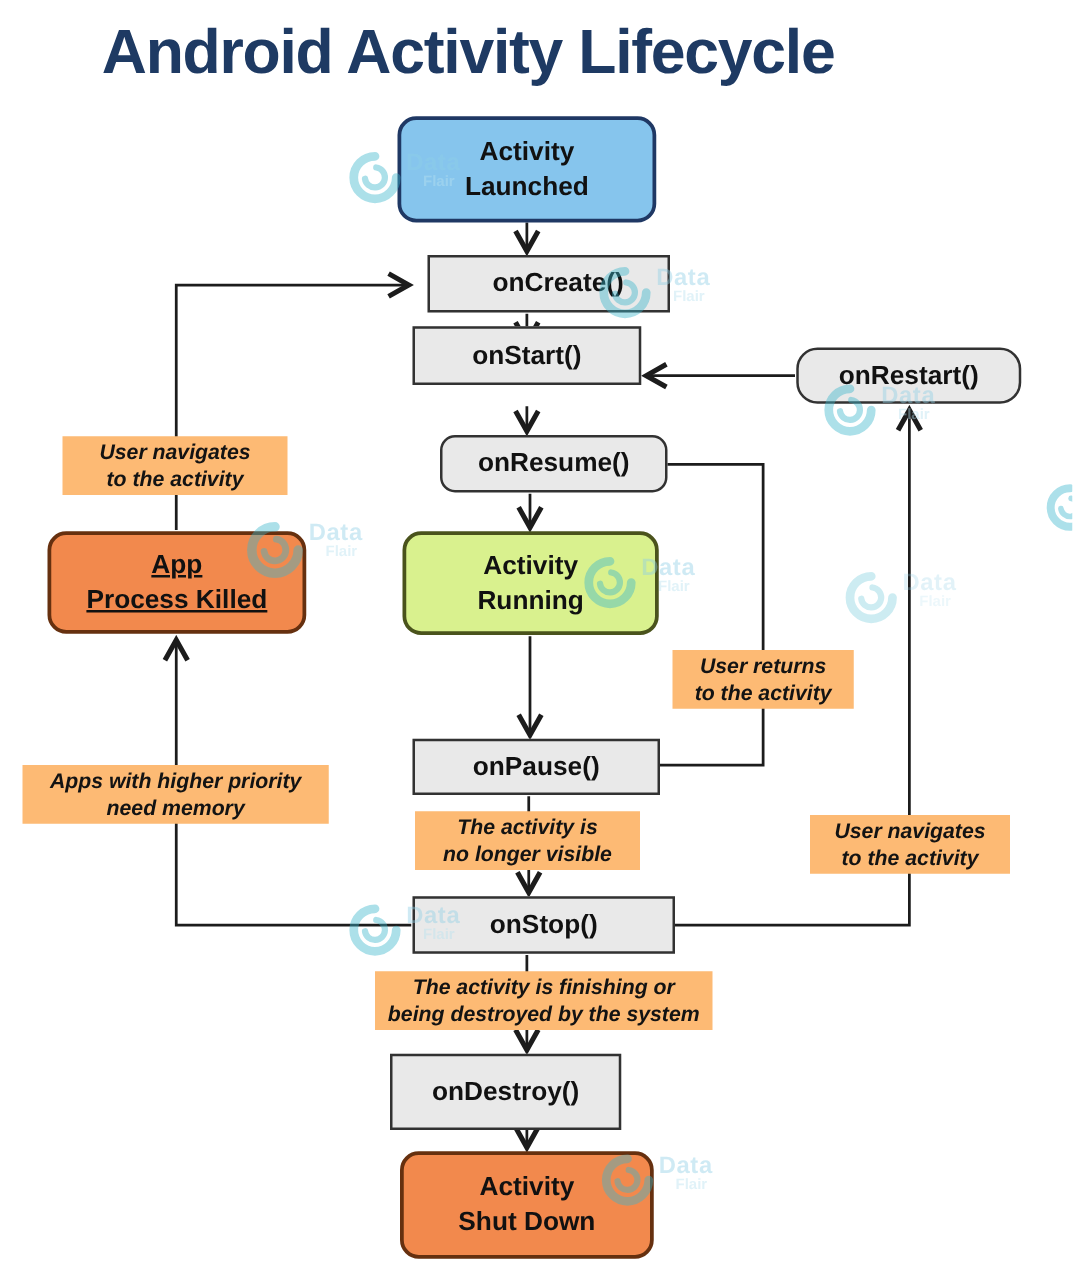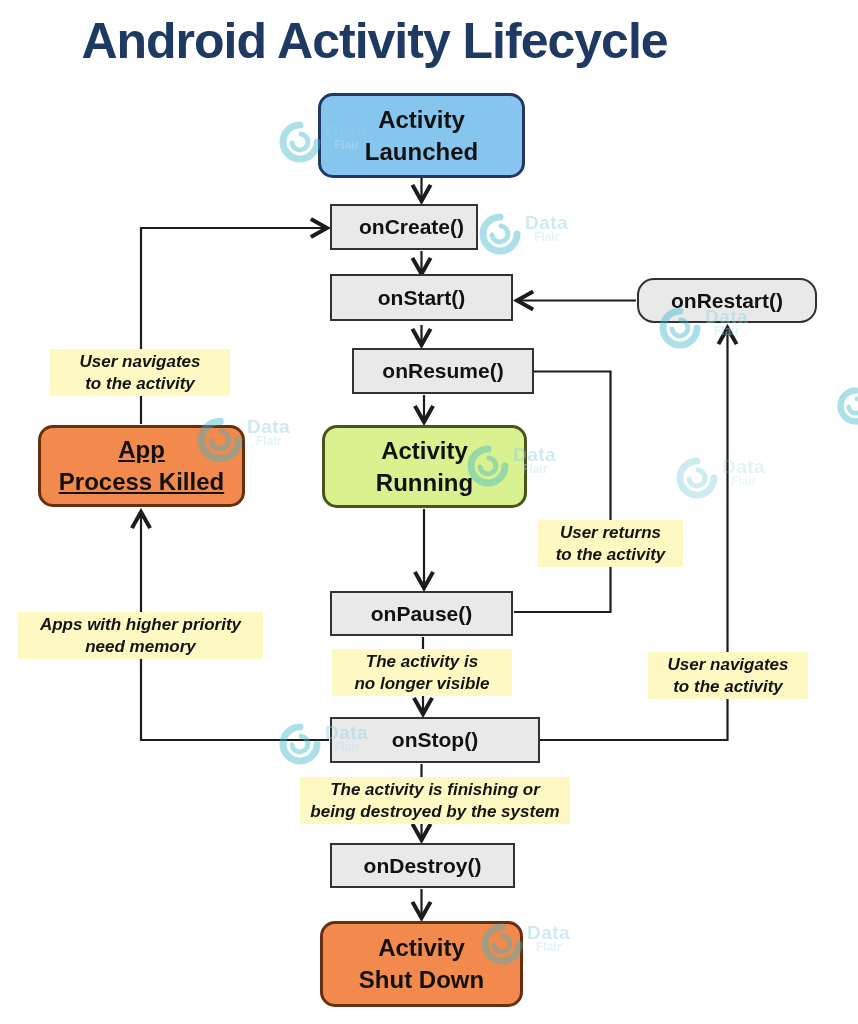--- a/index.html
+++ b/index.html
@@ -34,53 +34,54 @@
     box-sizing:border-box;
   }
   .callback{
     background:#e9e9e9;
     border:2.5px solid #323232;
     font-size:21px;
     font-weight:bold;
   }
   .state{
     border-radius:15px;
-    font-size:24px;
+    font-size:21px;
     font-weight:bold;
     line-height:1.32;
   }
   .state-blue{background:#86c5ed;border:3.5px solid #1f3864;}
   .state-green{background:#d9f18e;border:3.5px solid #4a531c;}
   .state-orange{background:#f2894d;border:3.5px solid #66300f;}
   .annot{
     position:absolute;
     text-align:center;
     font-size:17px;
     font-weight:bold;
     font-style:italic;
     line-height:1.27;
     color:#131313;
-    background:#fef9c3;
+    background:#fdba74;
     white-space:pre-line;
     z-index:2;
     padding:2px 0;
   }
   .wm{
     position:absolute;
     display:flex;align-items:flex-start;
     z-index:4;
     opacity:0.42;
     pointer-events:none;
   }
   .wm.faint{opacity:0.25;}
   .wm-text{
     display:flex;flex-direction:column;
     margin-left:3px;margin-top:2px;
     font-weight:bold;
     line-height:0.95;
+    align-items:center;
   }
   .wm-text .l1{color:#8fcfe6;font-size:19px;letter-spacing:0.5px;}
   .wm-text .l2{color:#b8e2f0;font-size:12px;margin-left:9px;}
 </style>
 </head>
 <body>
 
 <div class="canvas">
 
   <svg class="edges" viewBox="0 0 858 1024">
@@ -104,39 +105,39 @@
       <path d="M141 424 V228 H327" marker-end="url(#arrow)"></path>
       <path d="M636 300.5 H517" marker-end="url(#arrow)"></path>
     </g>
   </svg>
 
   <div class="title">Android Activity Lifecycle</div>
 
   <div class="node state state-blue" style="left:318px;top:93px;width:207px;height:85px;">Activity
 Launched</div>
 
-  <div class="node callback" style="left:330px;top:204px;width:148px;height:46px;padding-left:15px;">onCreate()</div>
-
-  <div class="node callback" style="left:330px;top:274px;width:183px;height:47px;">onStart()</div>
+  <div class="node callback" style="left:342px;top:204px;width:194px;height:46px;padding-left:15px;">onCreate()</div>
+
+  <div class="node callback" style="left:330px;top:261px;width:183px;height:47px;">onStart()</div>
 
   <div class="node callback" style="left:637px;top:278px;width:180px;height:45px;border-radius:17px;">onRestart()</div>
 
-  <div class="node callback" style="left:352px;top:348px;width:182px;height:46px;">onResume()</div>
+  <div class="node callback" style="left:352px;top:348px;width:182px;height:46px;border-radius:12px;">onResume()</div>
 
   <div class="node state state-green" style="left:322px;top:425px;width:205px;height:83px;">Activity
 Running</div>
 
   <div class="node state state-orange" style="left:38px;top:425px;width:207px;height:82px;text-decoration:underline;">App
 Process Killed</div>
 
-  <div class="node callback" style="left:330px;top:591px;width:183px;height:45px;">onPause()</div>
+  <div class="node callback" style="left:330px;top:591px;width:198px;height:45px;">onPause()</div>
 
   <div class="node callback" style="left:330px;top:717px;width:210px;height:46px;">onStop()</div>
 
-  <div class="node callback" style="left:330px;top:843px;width:185px;height:45px;">onDestroy()</div>
+  <div class="node callback" style="left:312px;top:843px;width:185px;height:61px;">onDestroy()</div>
 
   <div class="node state state-orange" style="left:320px;top:921px;width:203px;height:86px;">Activity
 Shut Down</div>
 
   <div class="annot" style="left:50px;top:349px;width:180px;">User navigates
 to the activity</div>
 
 
   <div class="annot" style="left:538px;top:520px;width:145px;">User returns
 to the activity</div>

